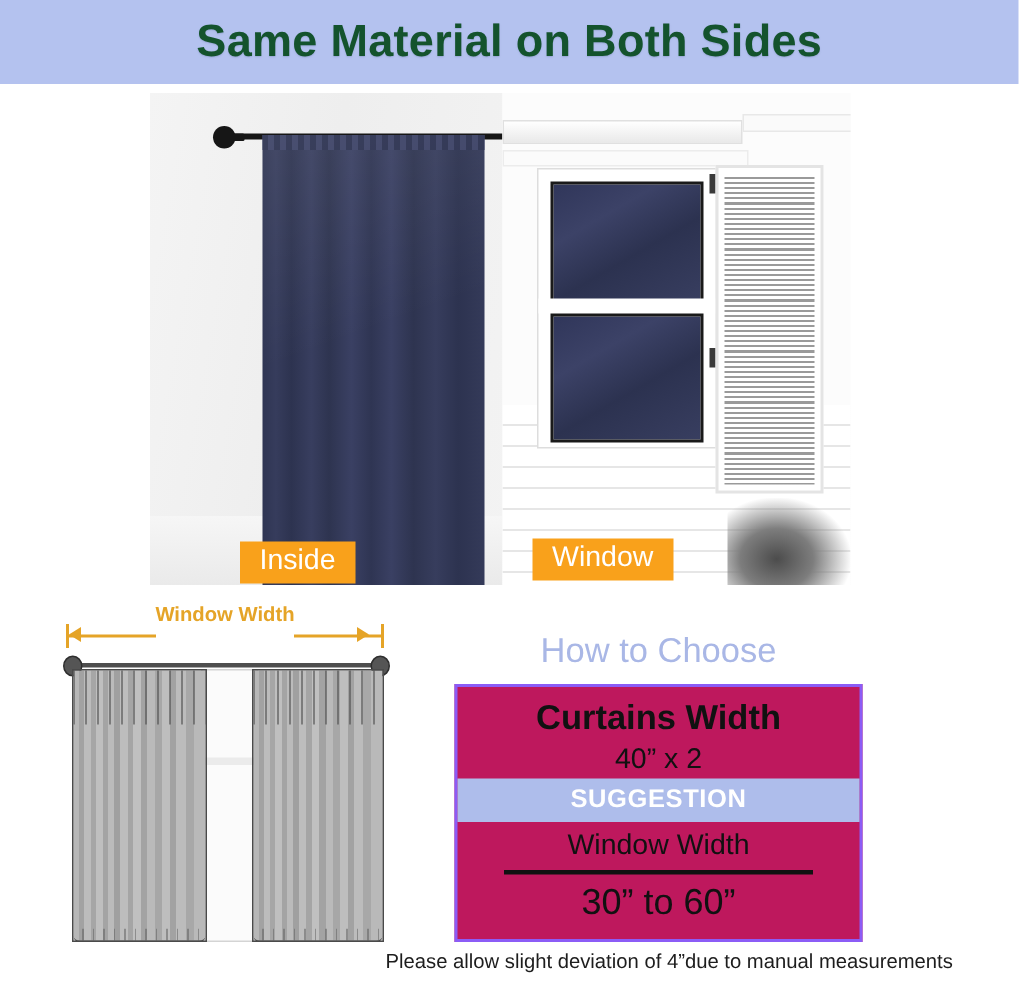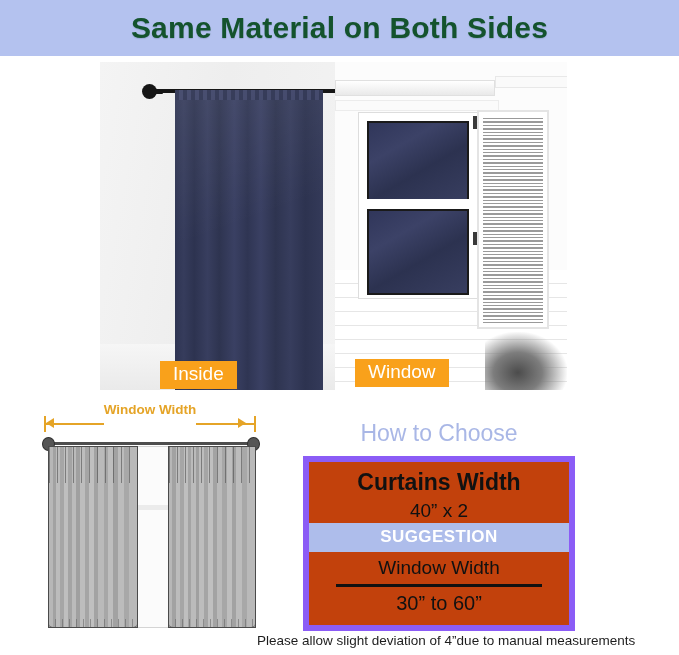--- a/index.html
+++ b/index.html
@@ -109,29 +109,29 @@
           rgba(0,0,0,0) 0 6px, rgba(90,90,90,.5) 6px 7px);
         border-bottom:1px solid #4a4a4a;border-radius:0 0 4px 4px;}
   .d-pleats{position:absolute;left:0;right:0;top:0;height:36px;
         background:repeating-linear-gradient(90deg,
           rgba(70,70,70,.55) 0 1px, rgba(0,0,0,0) 1px 8px);}
 
   
   .choose-title{position:absolute;left:303px;top:420px;width:272px;text-align:center;
         color:#a9b7e6;font-size:23px;font-weight:normal;}
   .spec-table{position:absolute;left:303px;top:456px;width:272px;
-        border:6px solid #8b5cf6;background:#c2410c;box-sizing:border-box;}
+        border:2px solid #8b5cf6;background:#be185d;box-sizing:border-box;}
   .spec-row{text-align:center;color:#111111;}
   .spec-head{font-size:23px;font-weight:bold;padding:7px 0 3px;}
   .spec-sub{font-size:19px;padding:1px 0;}
   .spec-suggestion{background:#aebdeb;color:#ffffff;font-size:17px;font-weight:bold;
         padding:4px 0 5px;letter-spacing:.4px;}
   .spec-window{font-size:19px;padding:5px 0 4px;}
   .spec-rule{width:206px;height:3px;background:#111111;margin:1px auto 0;}
-  .spec-range{font-size:20px;padding:5px 0 10px;border-radius:15px;}
+  .spec-range{font-size:24px;padding:5px 0 10px;border-radius:15px;}
 
   .disclaimer{position:absolute;left:257px;top:633px;font-size:13.5px;color:#1d1d1d;
         white-space:nowrap;}
 </style>
 </head>
 <body>
 
 <div class="header-banner">
   <div class="header-title">Same Material on Both Sides</div>
 </div>

